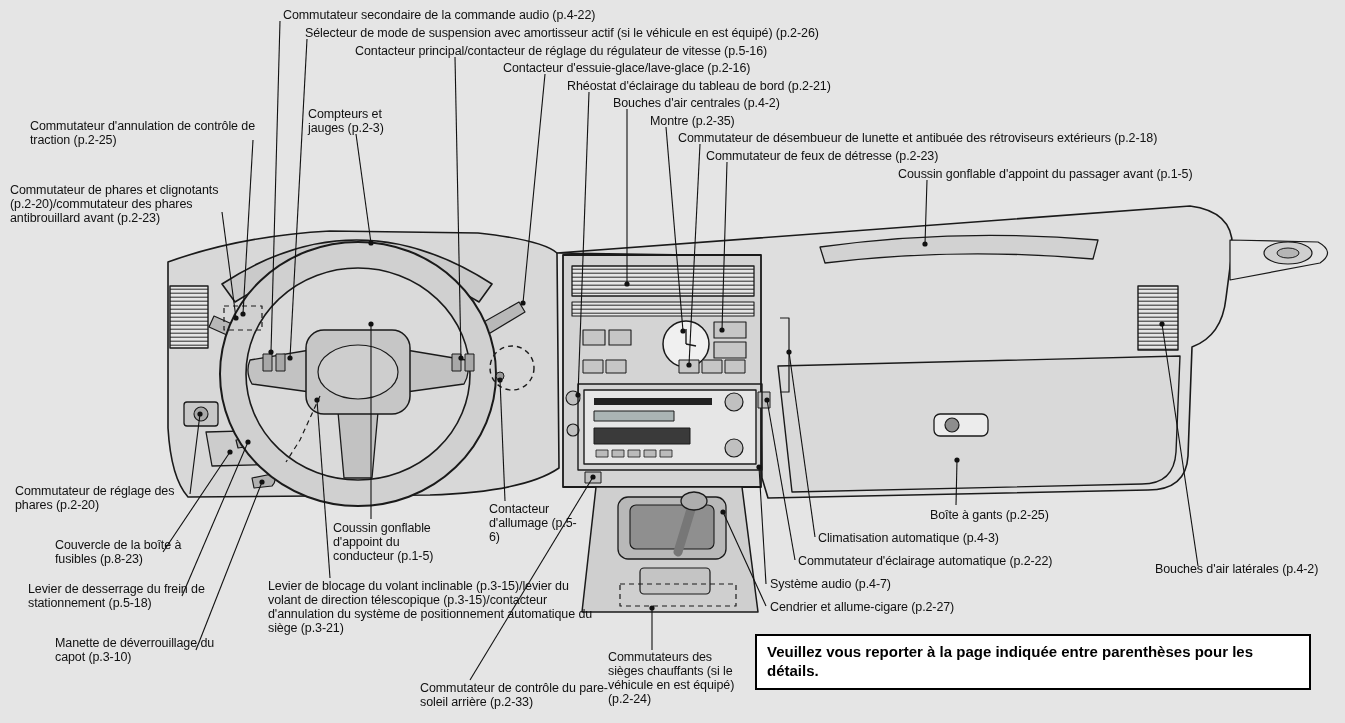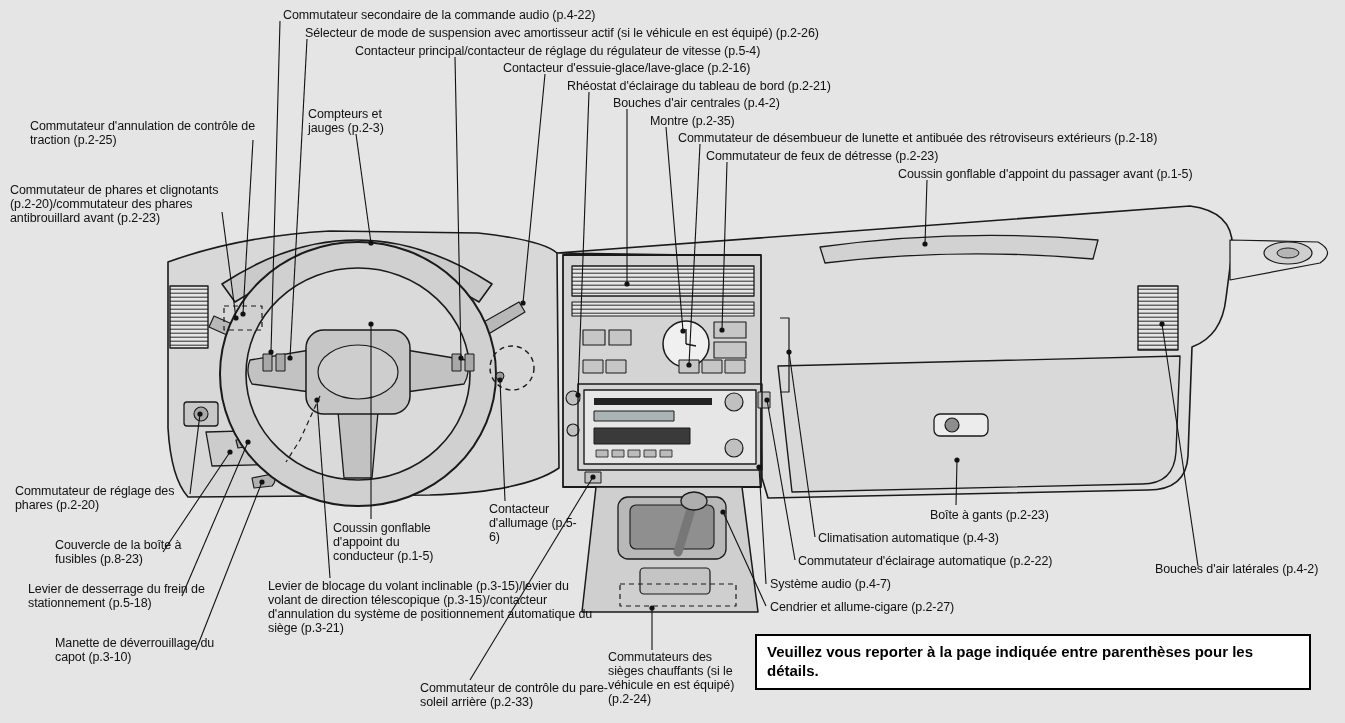--- a/index.html
+++ b/index.html
@@ -176,21 +176,21 @@
         <circle cx="767" cy="400" r="2.6"></circle>
           <circle cx="789" cy="352" r="2.6"></circle>
         <circle cx="957" cy="460" r="2.6"></circle>
           <circle cx="1162" cy="324" r="2.6"></circle>
       </g>
     </g>
   </svg>
 
   <div class="lbl nw" style="left:283px;top:8px"><span>Commutateur secondaire de la commande audio (p.4-22)</span></div>
   <div class="lbl nw" style="left:305px;top:26px"><span>Sélecteur de mode de suspension avec amortisseur actif (si le véhicule en est équipé) (p.2-26)</span></div>
-  <div class="lbl nw" style="left:355px;top:44px"><span>Contacteur principal/contacteur de réglage du régulateur de vitesse (p.5-4)</span></div>
+  <div class="lbl nw" style="left:355px;top:44px"><span>Contacteur principal/contacteur de réglage du régulateur de vitesse (p.5-16)</span></div>
   <div class="lbl nw" style="left:503px;top:61px"><span>Contacteur d'essuie-glace/lave-glace (p.2-16)</span></div>
   <div class="lbl nw" style="left:567px;top:79px"><span>Rhéostat d'éclairage du tableau de bord (p.2-21)</span></div>
   <div class="lbl nw" style="left:613px;top:96px"><span>Bouches d'air centrales (p.4-2)</span></div>
   <div class="lbl nw" style="left:650px;top:114px"><span>Montre (p.2-35)</span></div>
   <div class="lbl nw" style="left:678px;top:131px"><span>Commutateur de désembueur de lunette et antibuée des rétroviseurs extérieurs (p.2-18)</span></div>
   <div class="lbl nw" style="left:706px;top:149px"><span>Commutateur de feux de détresse (p.2-23)</span></div>
   <div class="lbl nw" style="left:898px;top:167px"><span>Coussin gonflable d'appoint du passager avant (p.1-5)</span></div>
 
   <div class="lbl" style="left:30px;top:119px;width:240px"><span>Commutateur d'annulation de contrôle de traction (p.2-25)</span></div>
   <div class="lbl" style="left:308px;top:107px;width:108px"><span>Compteurs et jauges (p.2-3)</span></div>
@@ -203,19 +203,19 @@
   <div class="lbl" style="left:333px;top:521px;width:130px"><span>Coussin gonflable d'appoint du conducteur (p.1-5)</span></div>
   <div class="lbl" style="left:489px;top:502px;width:90px"><span>Contacteur d'allumage (p.5-6)</span></div>
   <div class="lbl" style="left:268px;top:579px;width:332px"><span>Levier de blocage du volant inclinable (p.3-15)/levier du volant de direction télescopique (p.3-15)/contacteur d'annulation du système de positionnement automatique du siège (p.3-21)</span></div>
   <div class="lbl" style="left:420px;top:681px;width:200px"><span>Commutateur de contrôle du pare-soleil arrière (p.2-33)</span></div>
   <div class="lbl" style="left:608px;top:650px;width:142px"><span>Commutateurs des sièges chauffants (si le véhicule en est équipé) (p.2-24)</span></div>
 
   <div class="lbl nw" style="left:770px;top:600px"><span>Cendrier et allume-cigare (p.2-27)</span></div>
   <div class="lbl nw" style="left:770px;top:577px"><span>Système audio (p.4-7)</span></div>
   <div class="lbl nw" style="left:798px;top:554px"><span>Commutateur d'éclairage automatique (p.2-22)</span></div>
   <div class="lbl nw" style="left:818px;top:531px"><span>Climatisation automatique (p.4-3)</span></div>
-  <div class="lbl nw" style="left:930px;top:508px"><span>Boîte à gants (p.2-23)</span></div>
+  <div class="lbl nw" style="left:930px;top:508px"><span>Boîte à gants (p.2-25)</span></div>
   <div class="lbl nw" style="left:1155px;top:562px"><span>Bouches d'air latérales (p.4-2)</span></div>
 
   <div class="note"><span>Veuillez vous reporter à la page indiquée entre parenthèses pour les détails.</span></div>
   <div class="figcode">SII0212</div>
 
 </div>
 
 </body></html>

